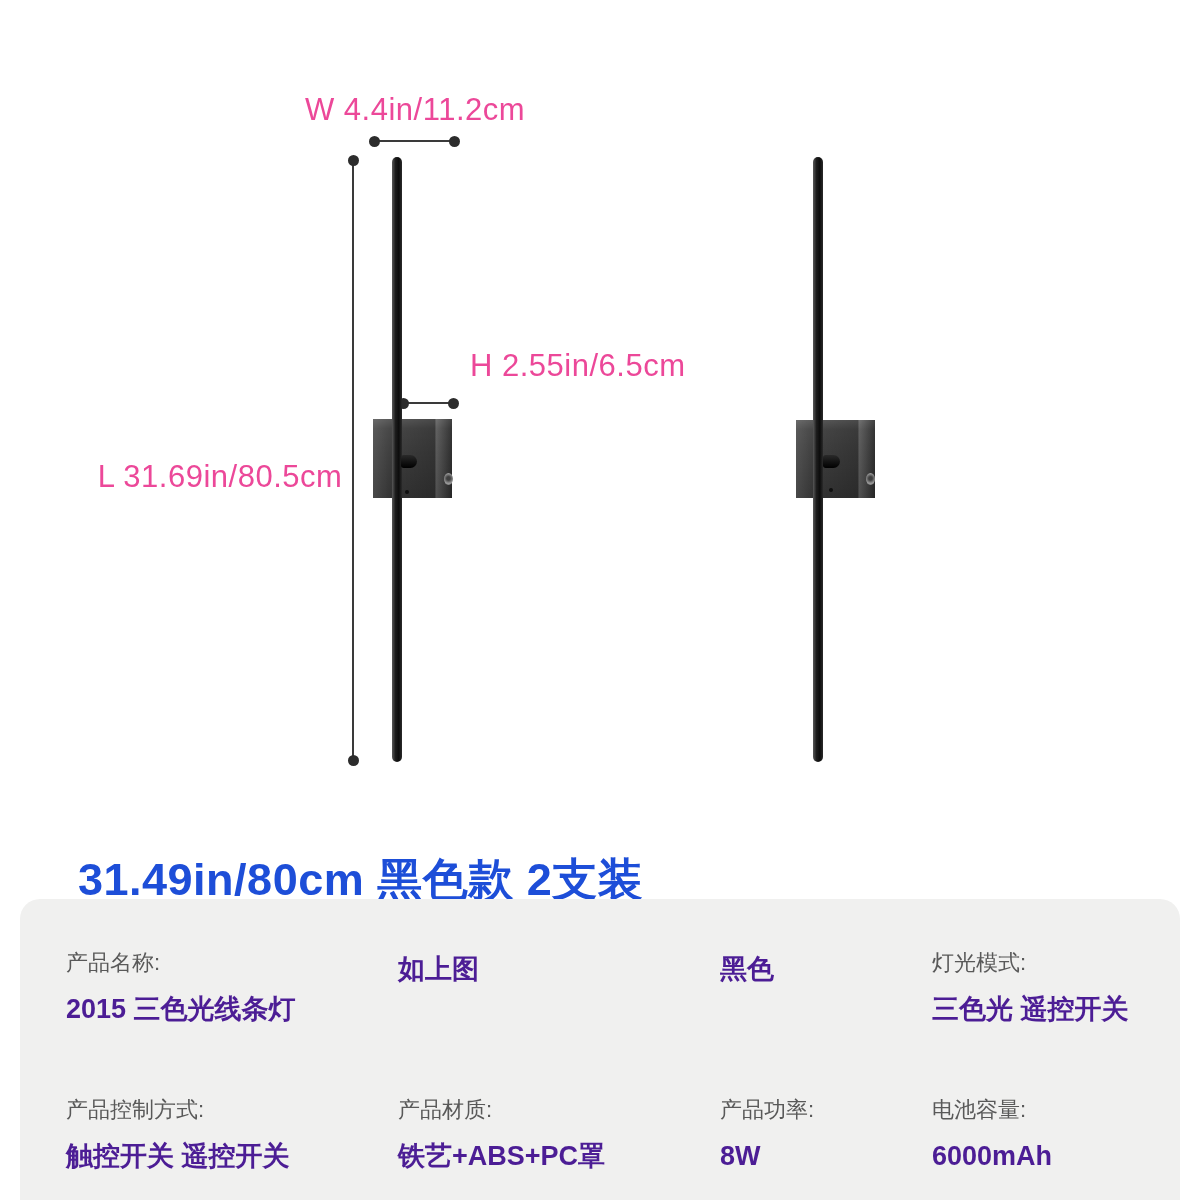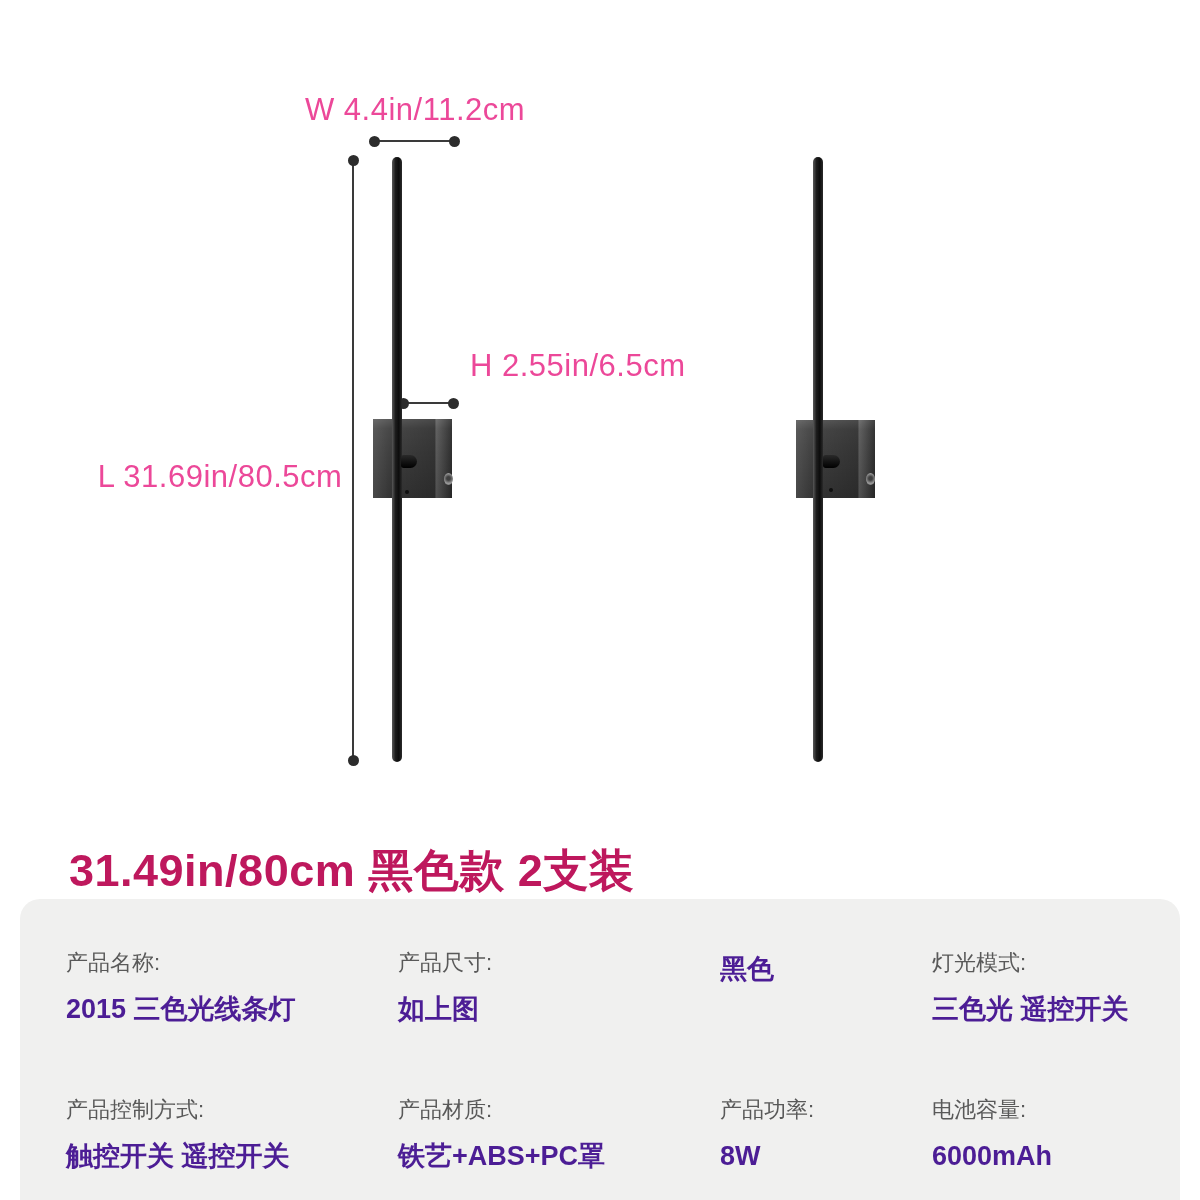--- a/index.html
+++ b/index.html
@@ -59,24 +59,24 @@
     width: 4px; height: 4px;
     border-radius: 50%;
     background: #0f0f0f;
     z-index: 5;
   }
 
   
   .main-title {
     position: absolute;
     left: 62px; top: 834px;
-    margin: 7px;
+    margin: 16px;
     font-size: 45px;
     font-weight: 700;
-    color: #be185d;
+    color: #1d4ed8;
     letter-spacing: 0.5px;
     white-space: nowrap;
   }
 
   
   .spec-panel {
     position: absolute;
     left: 20px; top: 899px;
     width: 1160px; height: 322px;
     box-sizing: border-box;
@@ -144,21 +144,20 @@
 
   <h1 class="main-title">31.49in/80cm 黑色款 2支装</h1>
 
   <div class="spec-panel">
 
     <div class="spec-cell">
       <div class="spec-label">产品名称:</div>
       <div class="spec-value">2015 三色光线条灯</div>
     </div>
     <div class="spec-cell">
-      <div class="spec-label">产品尺寸:</div>
       <div class="spec-value">如上图</div>
     </div>
     <div class="spec-cell">
       <div class="spec-value">黑色</div>
     </div>
     <div class="spec-cell">
       <div class="spec-label">灯光模式:</div>
       <div class="spec-value">三色光 遥控开关</div>
     </div>
 

